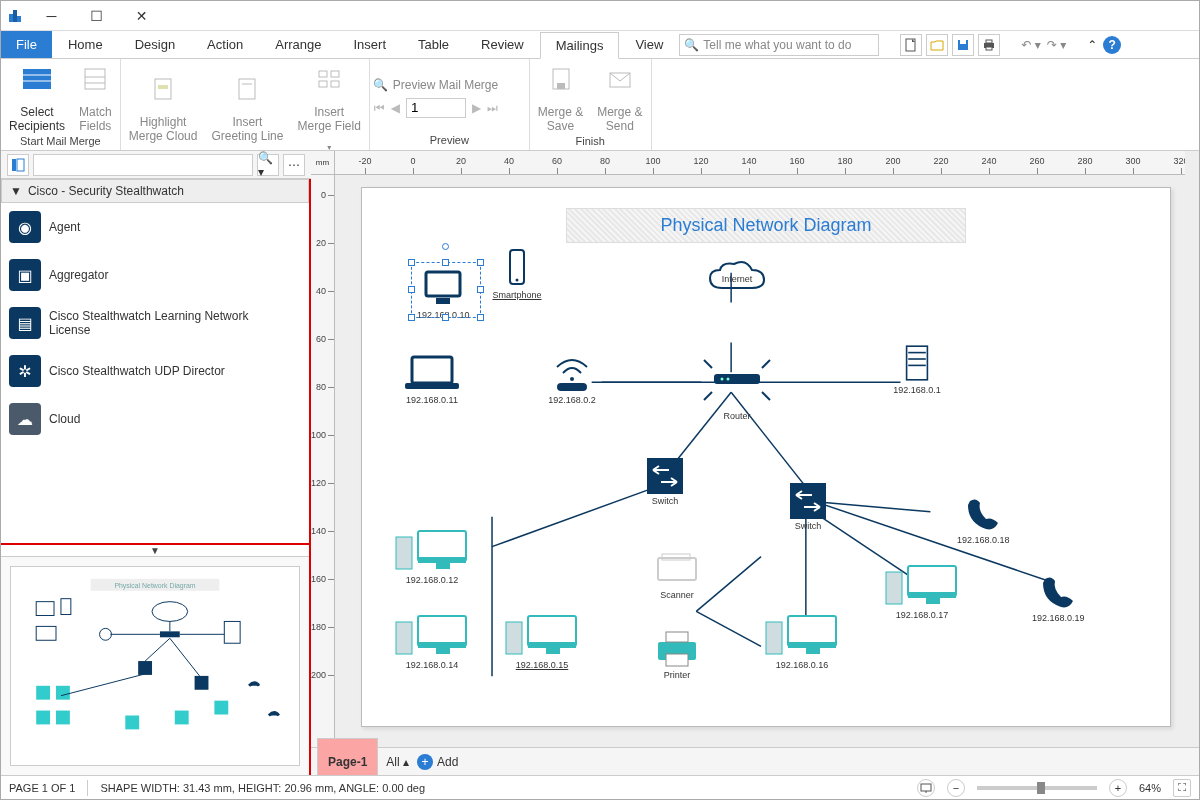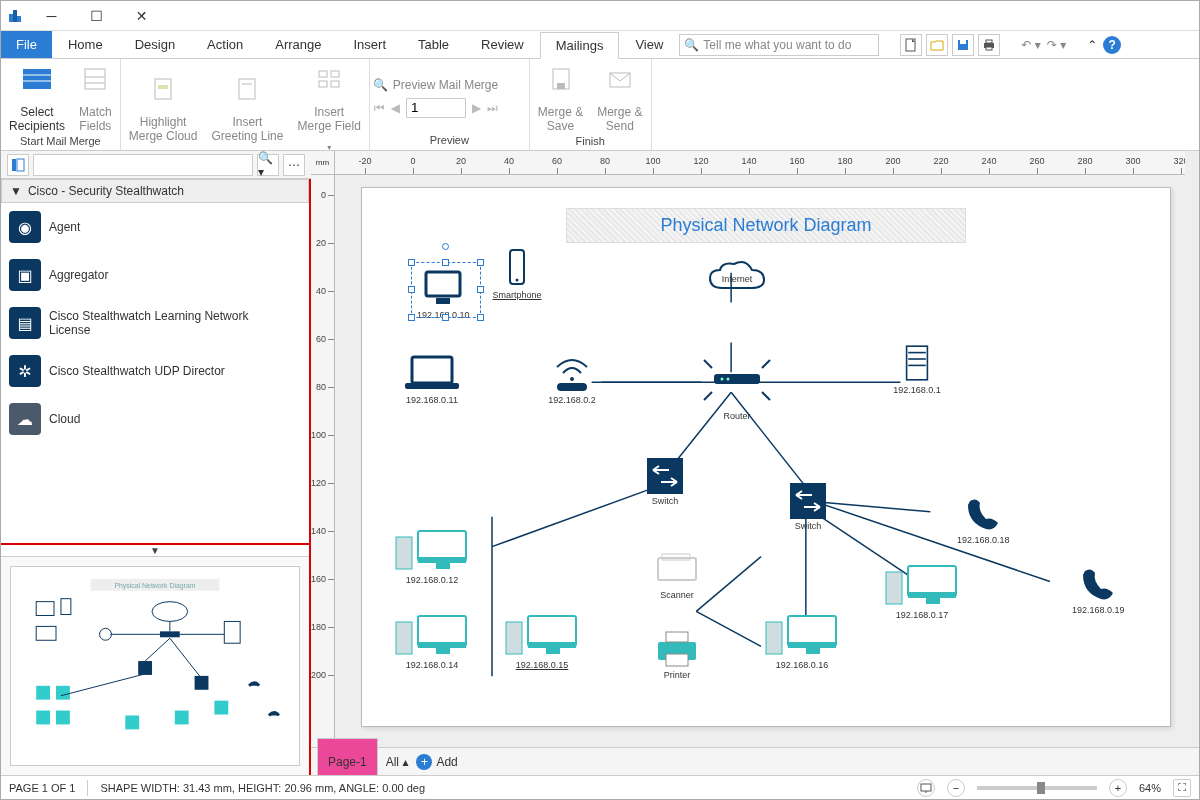--- a/index.html
+++ b/index.html
@@ -56,21 +56,21 @@
 
 .canvas-area { position: absolute; top: 150px; left: 310px; right: 0; bottom: 24px; background: #eee; }
 .ruler-h { position: absolute; top: 0; left: 24px; right: 14px; height: 24px; background: #f5f5f5; border-bottom: 1px solid #bbb; font-size: 9px; color: #444; overflow: hidden; }
 .ruler-v { position: absolute; top: 24px; left: 0; width: 24px; bottom: 28px; background: #f5f5f5; border-right: 1px solid #bbb; font-size: 9px; color: #444; overflow: hidden; }
 .ruler-corner { position: absolute; top: 0; left: 0; width: 24px; height: 24px; background: #f5f5f5; border-right: 1px solid #bbb; border-bottom: 1px solid #bbb; font-size: 8px; display: flex; align-items: center; justify-content: center; }
 .ruler-tick { position: absolute; border-left: 1px solid #888; height: 6px; bottom: 0; }
 .ruler-label-h { position: absolute; bottom: 8px; font-size: 9px; transform: translateX(-50%); }
 .ruler-tick-v { position: absolute; border-top: 1px solid #888; width: 6px; right: 0; }
 .ruler-label-v { position: absolute; right: 8px; font-size: 9px; transform: translateY(-50%); }
 .page-tabs { position: absolute; bottom: 0; left: 0; right: 0; height: 28px; background: #f5f5f5; border-top: 1px solid #ccc; display: flex; align-items: center; gap: 8px; padding: 0 6px; }
-.page-tab { border: 1px solid #ccc; padding: 16px 10px; background: #ec4899; cursor: pointer; }
+.page-tab { border: 1px solid #ccc; padding: 16px 10px; background: #fca5a5; cursor: pointer; font-weight: bold; }
 .drawing-page { position: absolute; top: 36px; left: 50px; width: 810px; height: 540px; background: #fff; border: 1px solid #bbb; box-shadow: 2px 2px 4px rgba(0,0,0,0.1); }
 
 
 .diagram-title { position: absolute; top: 20px; left: 50%; transform: translateX(-50%); width: 400px; padding: 6px 20px; background: repeating-linear-gradient(45deg,#e8e8e8,#e8e8e8 2px,#f5f5f5 2px,#f5f5f5 4px); border: 1px solid #ddd; color: #2b7cd3; font-size: 18px; text-align: center; }
 .node { position: absolute; text-align: center; font-size: 9px; }
 .node .ico { width: 50px; height: 40px; margin: 0 auto 2px; display: flex; align-items: center; justify-content: center; }
 .wires { position: absolute; top: 0; left: 0; width: 100%; height: 100%; pointer-events: none; }
 
 .selected-box { position: absolute; border: 1px dashed #2b7cd3; }
 .handle { position: absolute; width: 7px; height: 7px; background: #fff; border: 1px solid #2b7cd3; }
@@ -622,21 +622,21 @@
 
     <div class="node" style="left:555px;top:305px;margin-left:40px;">
       <div class="ico">
           <svg class="svg-ico" viewBox="0 0 50 40">
             <path d="M12 8 Q18 4 22 10 Q20 18 28 26 Q34 24 40 30 Q36 38 28 36 Q10 30 10 12 Z" fill="#0b3860"></path>
           </svg>
         </div>
       <div>192.168.0.18</div>
     </div>
 
-    <div class="node" style="left:670px;top:375px;margin-left:40px;">
+    <div class="node" style="left:670px;top:383px;">
       <div class="ico">
           <svg class="svg-ico" viewBox="0 0 50 40">
             <path d="M12 8 Q18 4 22 10 Q20 18 28 26 Q34 24 40 30 Q36 38 28 36 Q10 30 10 12 Z" fill="#0b3860"></path>
           </svg>
         </div>
       <div>192.168.0.19</div>
     </div>
   </div>
 
   <div class="page-tabs">

